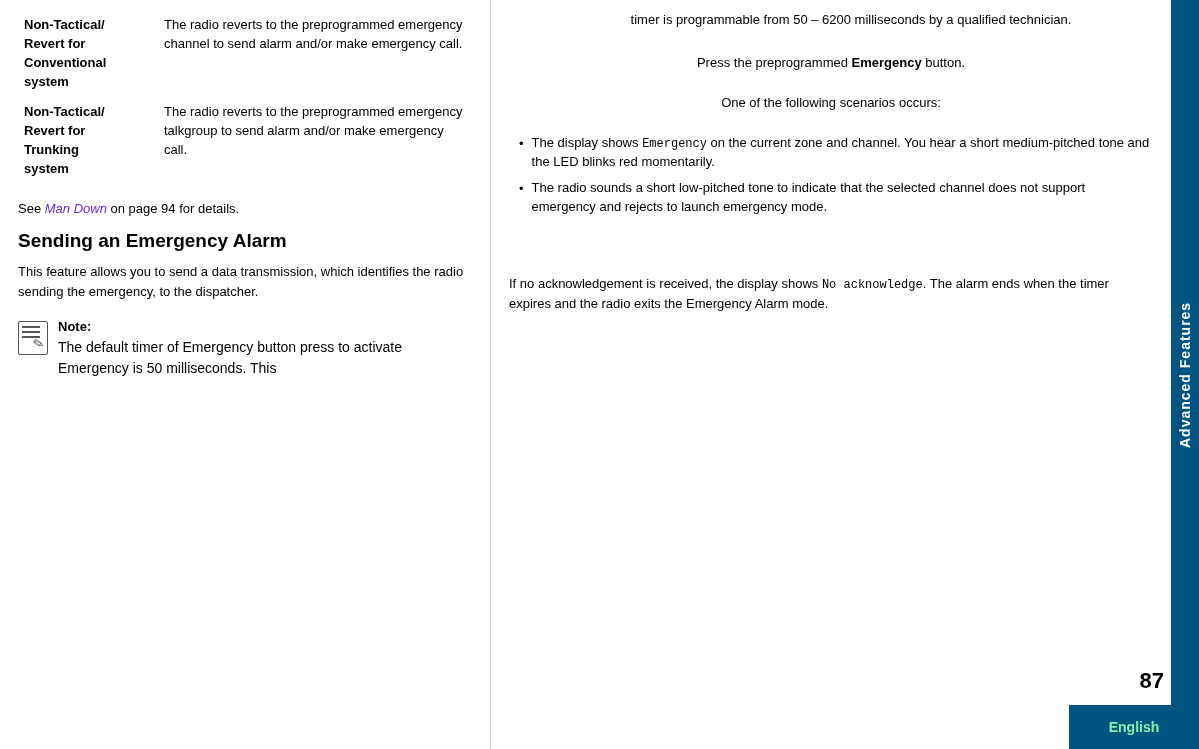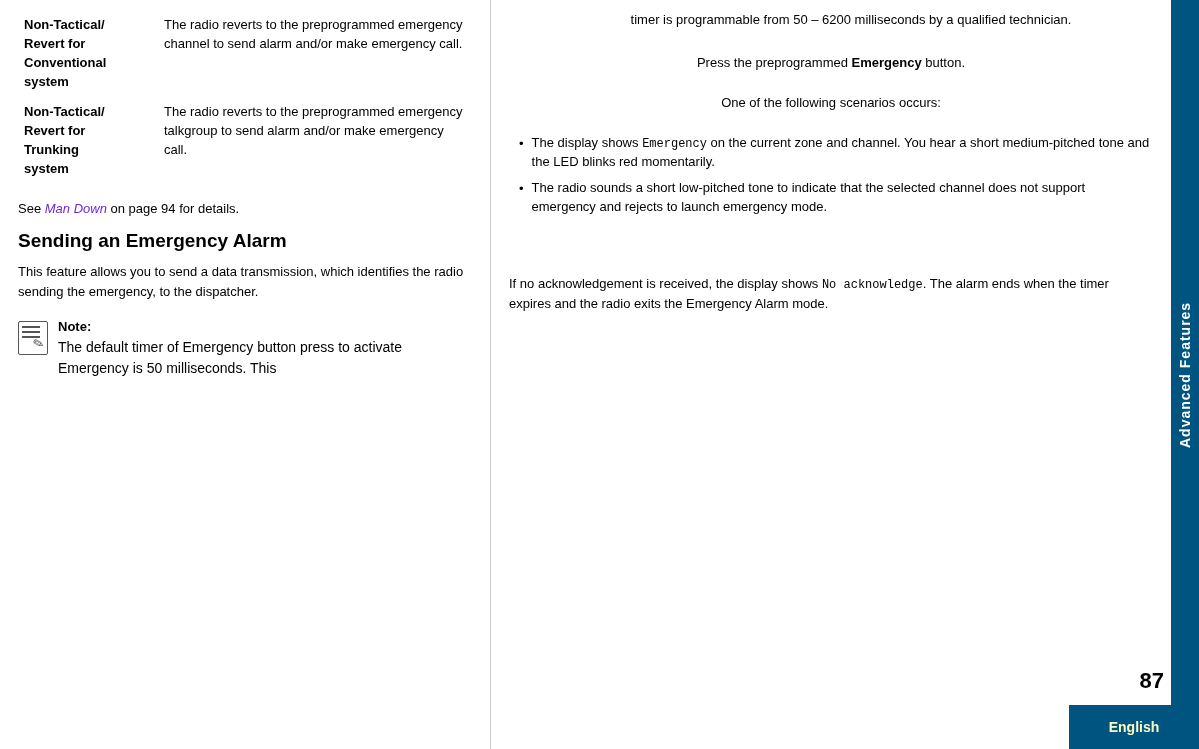--- a/index.html
+++ b/index.html
@@ -66,21 +66,21 @@
       right: 0;
       width: 1199px;
       height: 44px;
       display: flex;
       justify-content: flex-end;
       align-items: stretch;
     }
 
     .english-badge {
       background: #005580;
-      color: #fef9c3;
+      color: #86efac;
       font-size: 14px;
       font-weight: bold;
       padding: 0 28px;
       display: flex;
       align-items: center;
       justify-content: center;
       min-width: 130px;
     }
 
     .page-number {

